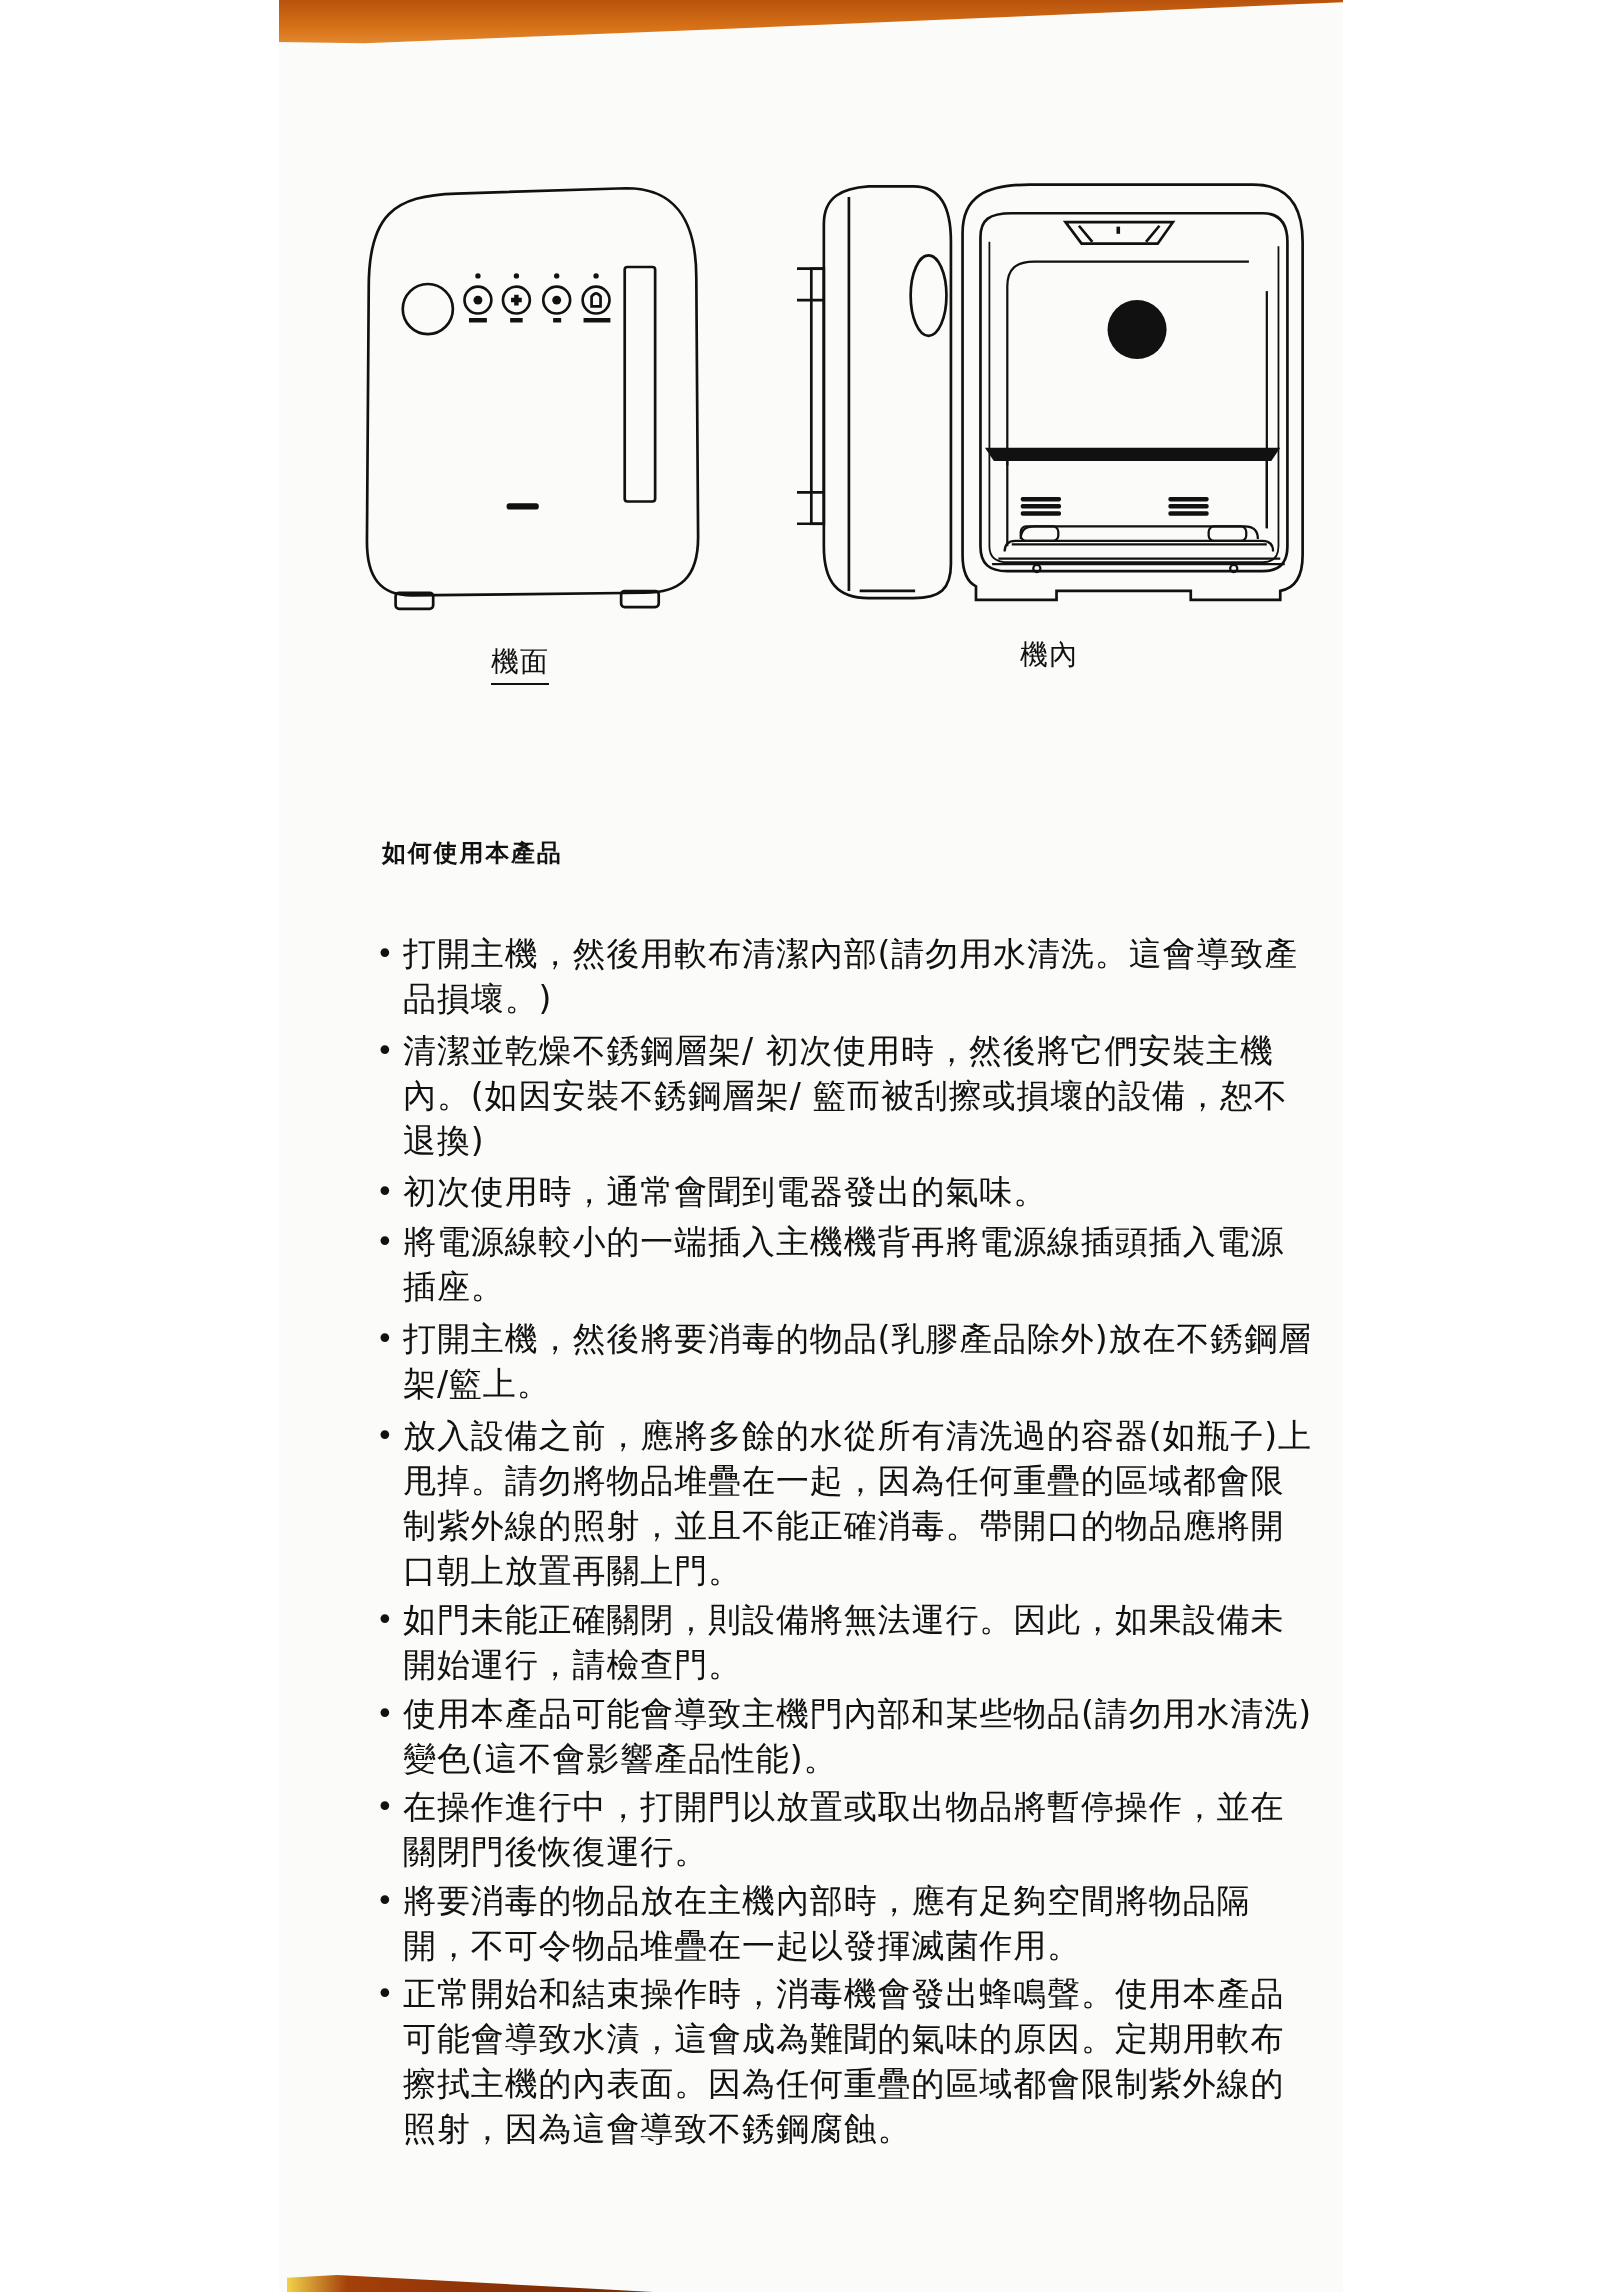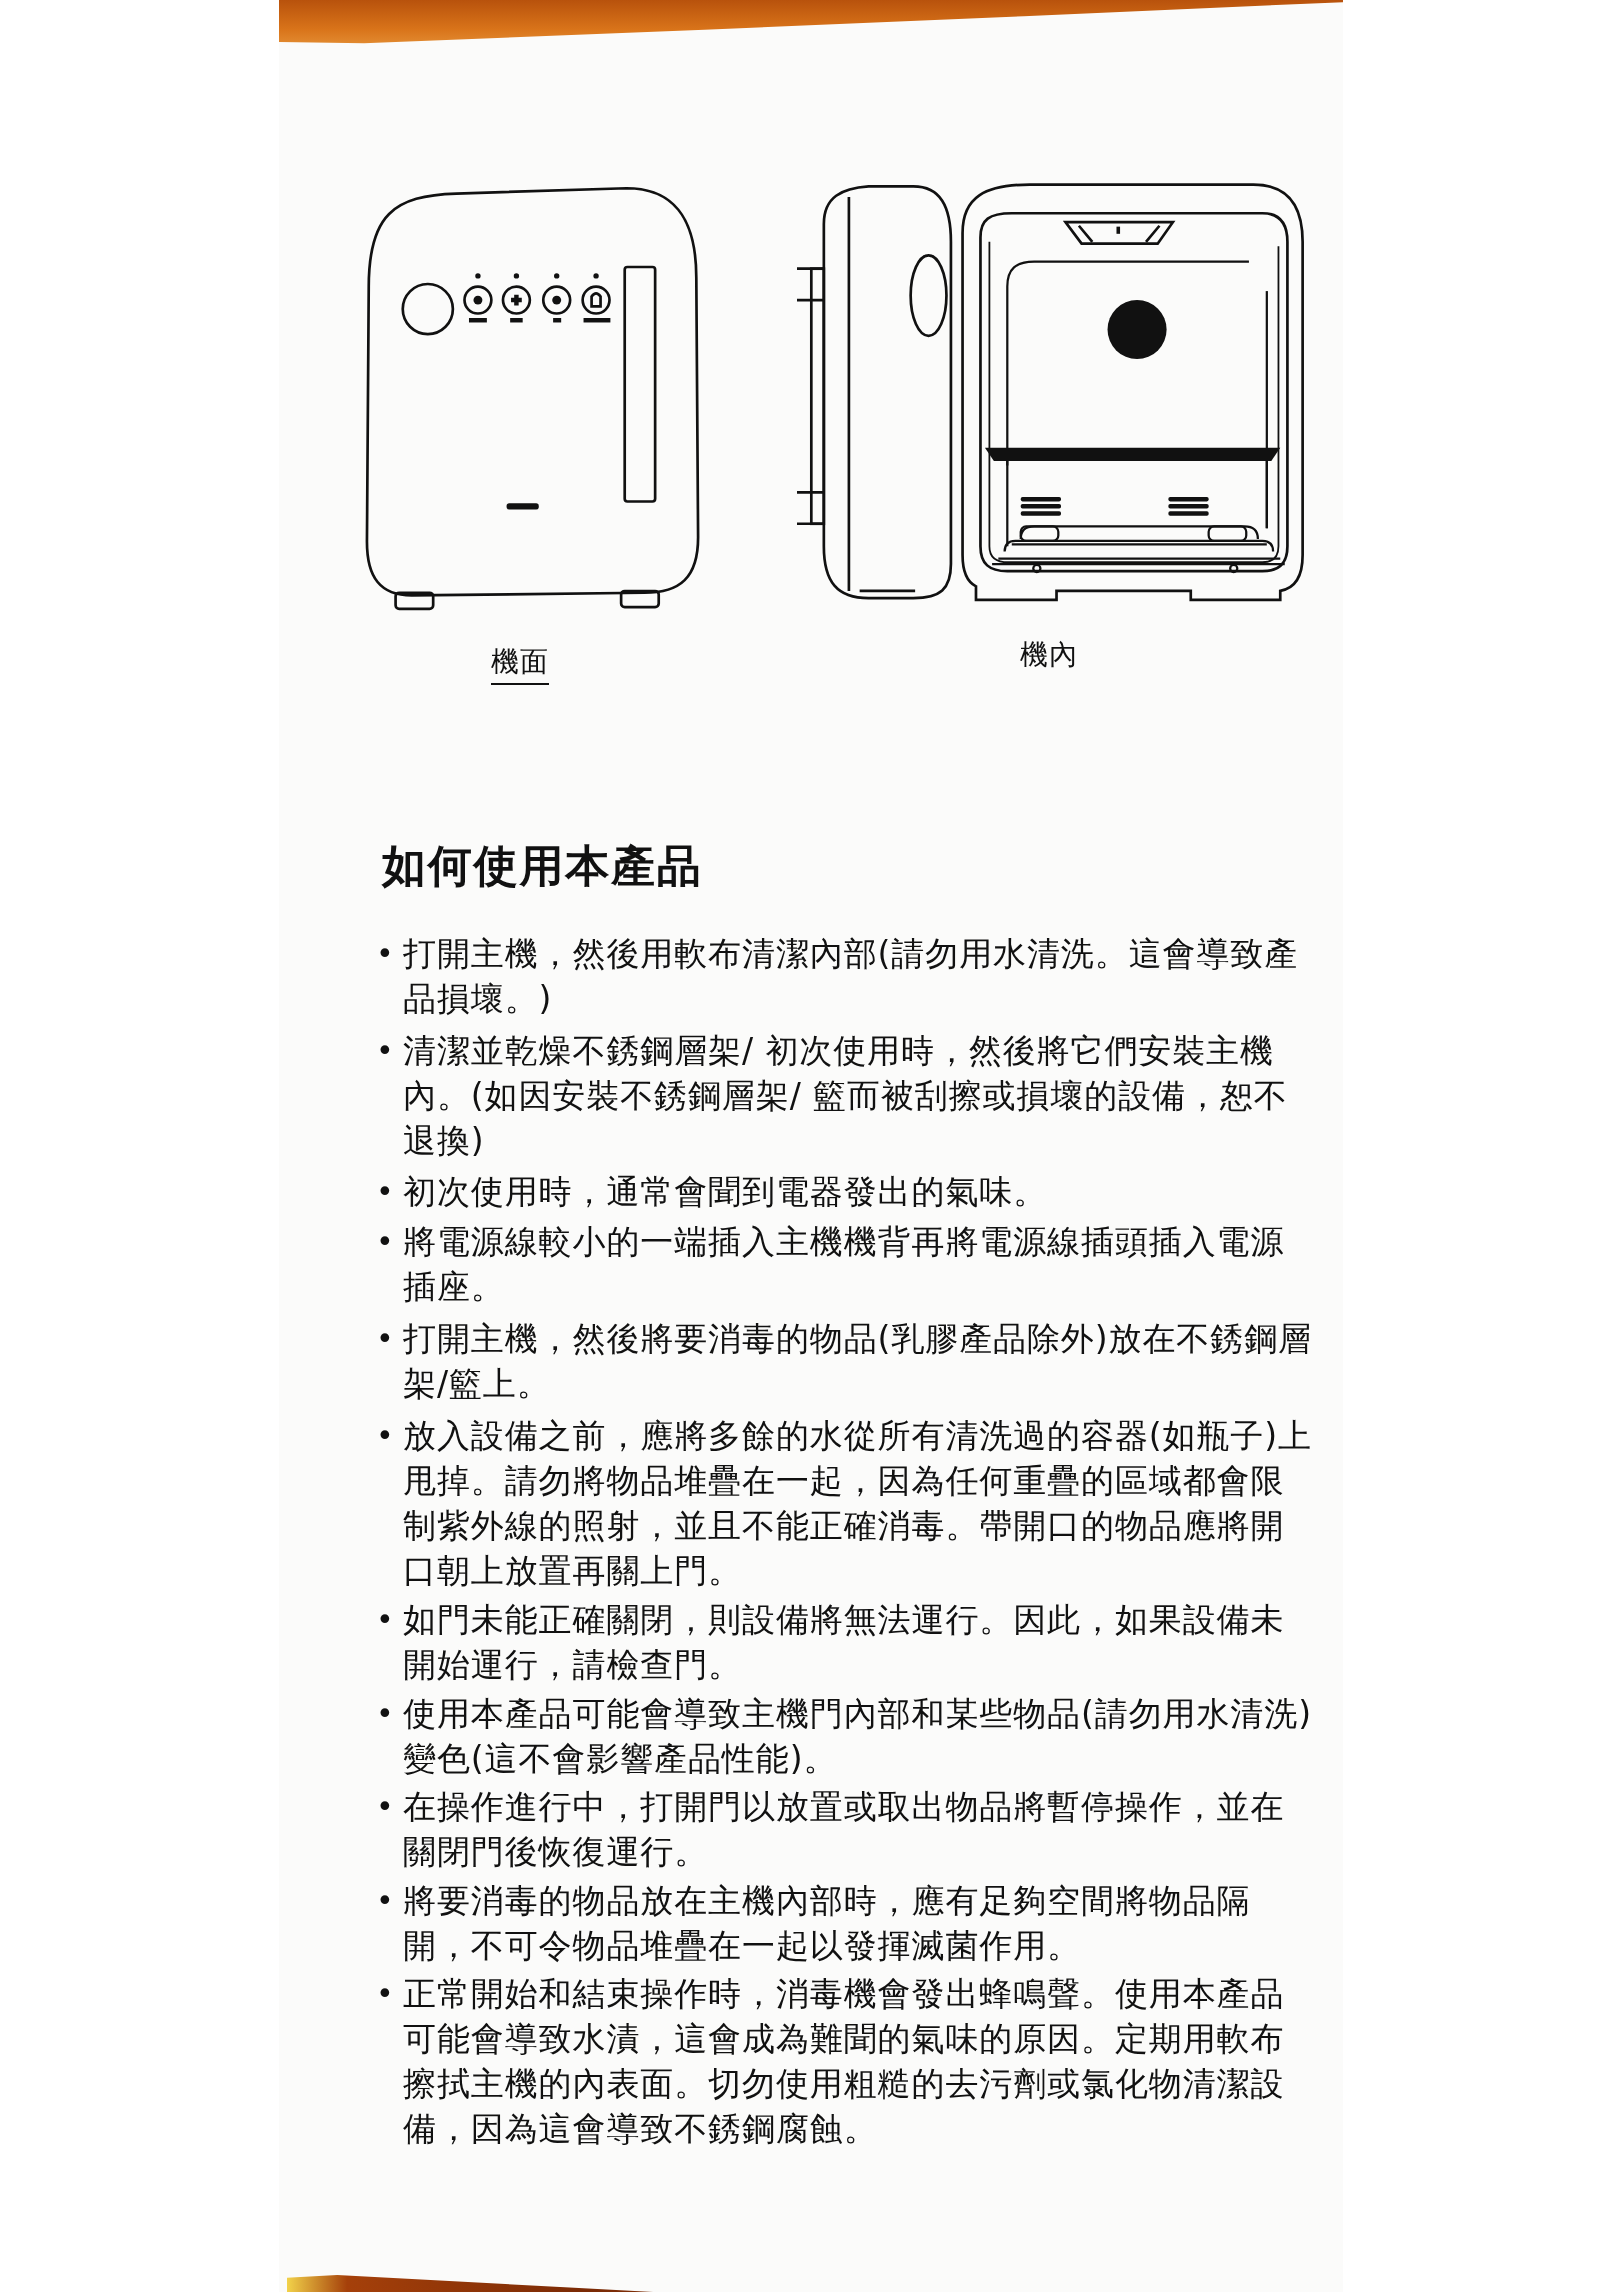--- a/index.html
+++ b/index.html
@@ -23,21 +23,21 @@
     background:linear-gradient(90deg,#f2d24a 0%,#a5400a 12%,#7a2a05 60%,#8a3a10 100%);
     clip-path:polygon(0 10%,10% 0,100% 90%,100% 100%,0 100%);
   }
   .figure { position:absolute; }
   .caption {
     position:absolute; font-size:28px; letter-spacing:0.9px;
   }
   .caption.underline { border-bottom:2.7px solid #111; padding-bottom:1.8px; }
   .heading {
     position:absolute; left:382px; top:837px;
-    font-size:44px; font-weight:bold; letter-spacing:1.8px;
+    font-size:24px; font-weight:bold; letter-spacing:1.8px;
   }
   .list {
     position:absolute; left:376px; top:931px; width:940px;
     margin:0; padding:0; list-style:none;
   }
   .list li {
     position:relative; padding-left:27px;
     font-size:33px; line-height:45px; letter-spacing:0.9px;
     margin-bottom:0px;
   }
@@ -179,16 +179,16 @@
   <li style="margin-bottom:3.6px;">
     <span class="bullet">•</span>
     <span>在操作進行中，打開門以放置或取出物品將暫停操作，並在關閉門後恢復運行。</span>
   </li>
   <li style="margin-bottom:3.6px;">
     <span class="bullet">•</span>
     <span>將要消毒的物品放在主機內部時，應有足夠空間將物品隔開，不可令物品堆疊在一起以發揮滅菌作用。</span>
   </li>
   <li>
     <span class="bullet">•</span>
-    <span>正常開始和結束操作時，消毒機會發出蜂鳴聲。使用本產品可能會導致水漬，這會成為難聞的氣味的原因。定期用軟布擦拭主機的內表面。切勿使用粗糙的去污劑或氯化物清潔設備，因為這會導致不銹鋼腐蝕。</span>
+    <span>正常開始和結束操作時，消毒機會發出蜂鳴聲。使用本產品可能會導致水漬，這會成為難聞的氣味的原因。定期用軟布擦拭主機的內表面。因為任何重疊的區域都會限制紫外線的照射，因為這會導致不銹鋼腐蝕。</span>
   </li>
 </ul>
 
 
 </body></html>

